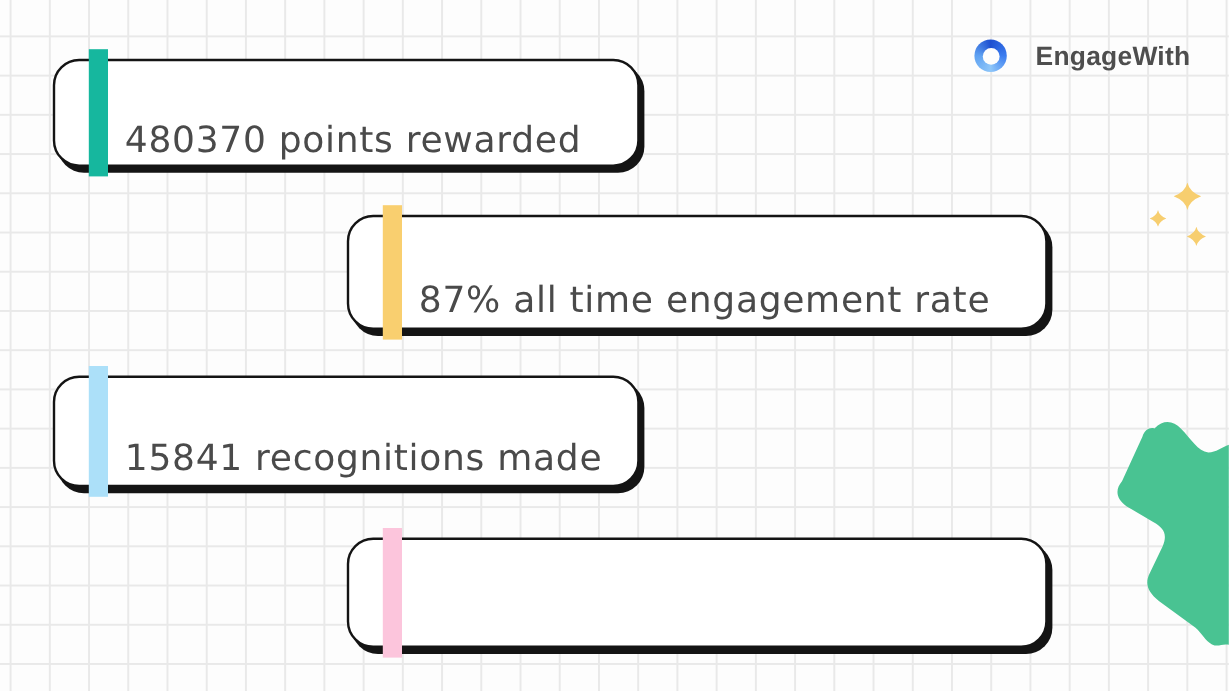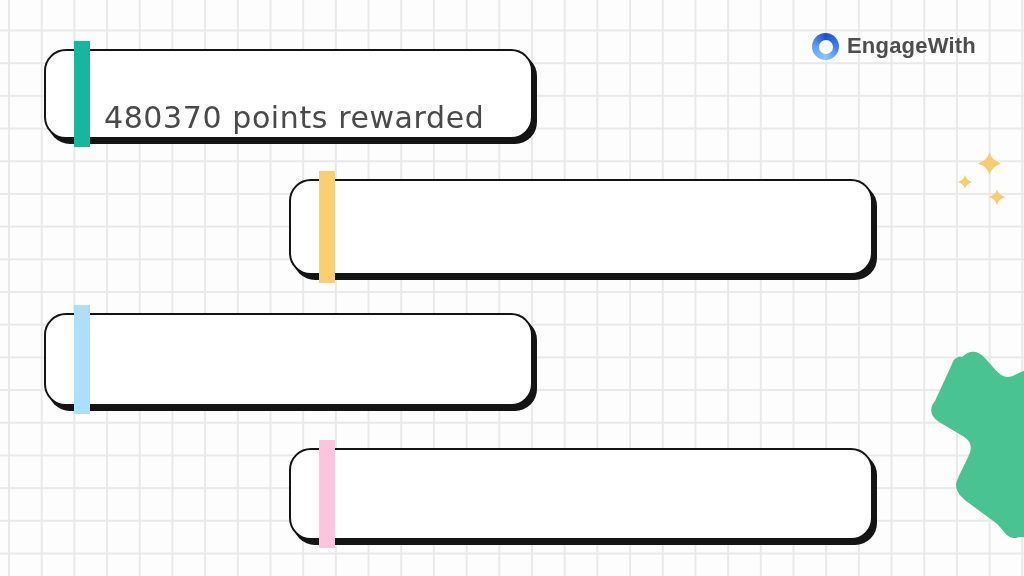--- a/index.html
+++ b/index.html
@@ -13,21 +13,21 @@
       linear-gradient(to right, #e9e9e9 2px, transparent 2px),
       linear-gradient(to bottom, #e9e9e9 2px, transparent 2px);
     background-size: 32.7px 32.7px;
     background-position: 8px 29.5px;
   }
 
   
   .brand {
     position: absolute;
     top: 33px; left: 812px;
-    display: flex; gap: 8px;
+    display: flex; align-items: center; gap: 24px;
   }
   .logo-ring {
     width: 27px; height: 27px; border-radius: 50%;
     position: relative;
     background: conic-gradient(#1E4FD0, #3B7DF0, #8EC6F9, #5FA2F2, #1E4FD0);
   }
   .logo-ring::after {
     content: "";
     position: absolute; inset: 6.5px;
     border-radius: 50%;
@@ -87,24 +87,26 @@
   <div class="brand-name">EngageWith</div>
 </div>
 
 <div class="stat-card card-1">
   <div class="accent-bar" style="background-color: rgb(22, 183, 158);"></div>
   <div class="stat-label">480370 points rewarded</div>
 </div>
 
 <div class="stat-card card-2">
   <div class="accent-bar" style="background-color: rgb(249, 207, 111);"></div>
+  <div class="stat-label">87% all time engagement rate</div>
 </div>
 
 <div class="stat-card card-3">
   <div class="accent-bar" style="background-color: rgb(172, 224, 249);"></div>
+  <div class="stat-label">15841 recognitions made</div>
 </div>
 
 <div class="stat-card card-4">
   <div class="accent-bar" style="background-color: rgb(252, 197, 220);"></div>
 </div>
 
 <svg class="sparkle sparkle-big" viewBox="0 0 24 24">
   <path d="M12 0 Q13.8 8.2 24 12 Q13.8 15.8 12 24 Q10.2 15.8 0 12 Q10.2 8.2 12 0 Z" fill="#F7CE6F"></path>
 </svg>
 <svg class="sparkle sparkle-left" viewBox="0 0 24 24">

